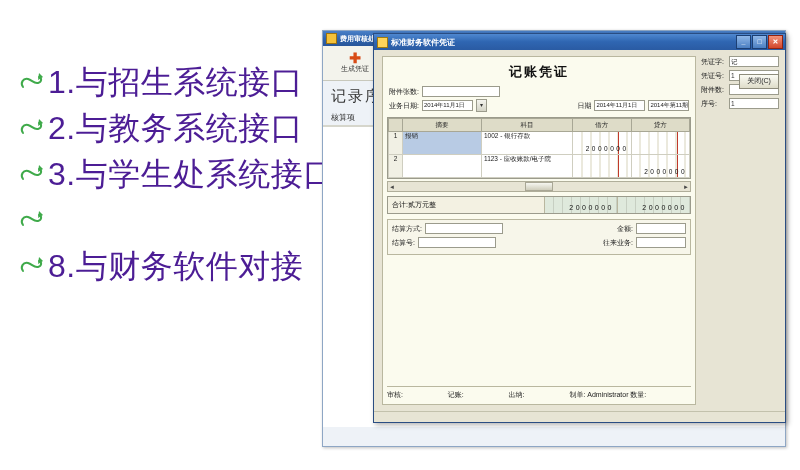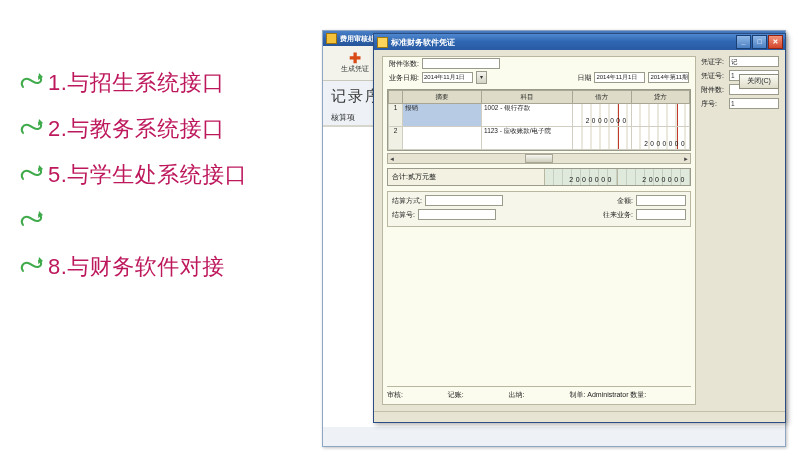--- a/index.html
+++ b/index.html
@@ -28,22 +28,22 @@
     height: 46px;
   }
   .bullet-icon {
     width: 26px;
     height: 26px;
     flex: 0 0 26px;
     margin-right: 4px;
     position: relative;
   }
   .bullet-text {
-    font-size: 22px;
-    color: #be185d;
+    font-size: 32px;
+    color: #4c1d95;
     line-height: 1.1;
     letter-spacing: 0.5px;
     white-space: nowrap;
   }
 
   
   #outer-window {
     position: absolute;
     left: 322px;
     top: 30px;
@@ -408,21 +408,21 @@
     <span class="bullet-text">2.与教务系统接口</span>
   </div>
 
   <div class="bullet-row">
     <span class="bullet-icon">
       <svg width="26" height="26" viewBox="0 0 26 26">
         <path d="M5 17 C2 13 5 8 10 9 C14 10 16 14 20 13 C24 12 24 8 21 7" fill="none" stroke="#3faa4a" stroke-width="2" stroke-linecap="round"></path>
         <path d="M21 3 L25 7 L20 10 Z" fill="#3faa4a"></path>
       </svg>
     </span>
-    <span class="bullet-text">5.与学生处系统接口</span>
+    <span class="bullet-text">3.与学生处系统接口</span>
   </div>
 
 
   <div class="bullet-row">
     <span class="bullet-icon">
       <svg width="26" height="26" viewBox="0 0 26 26">
         <path d="M5 17 C2 13 5 8 10 9 C14 10 16 14 20 13 C24 12 24 8 21 7" fill="none" stroke="#3faa4a" stroke-width="2" stroke-linecap="round"></path>
         <path d="M21 3 L25 7 L20 10 Z" fill="#3faa4a"></path>
       </svg>
     </span>
@@ -465,20 +465,21 @@
       <span class="win-btn">_</span>
       <span class="win-btn">□</span>
       <span class="win-btn close">✕</span>
     </span>
   </div>
 
   <div id="inner-client">
 
     <div id="voucher-panel">
 
+      <div id="voucher-title">记账凭证</div>
 
       <div class="vform-row">
         <span>附件张数:</span>
         <span class="vfield wide"></span>
         <span class="spacer"></span>
       </div>
 
       <div class="vform-row">
         <span>业务日期:</span>
         <span class="vfield" style="font-size:6px;line-height:9px;padding-left:1px;">2014年11月1日</span>

